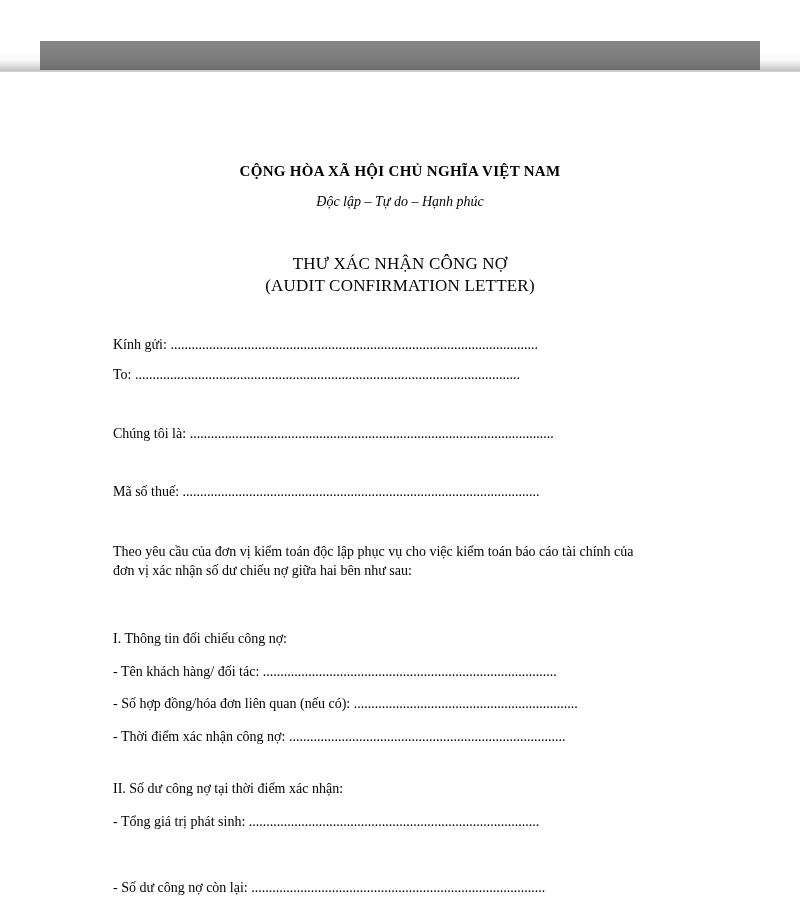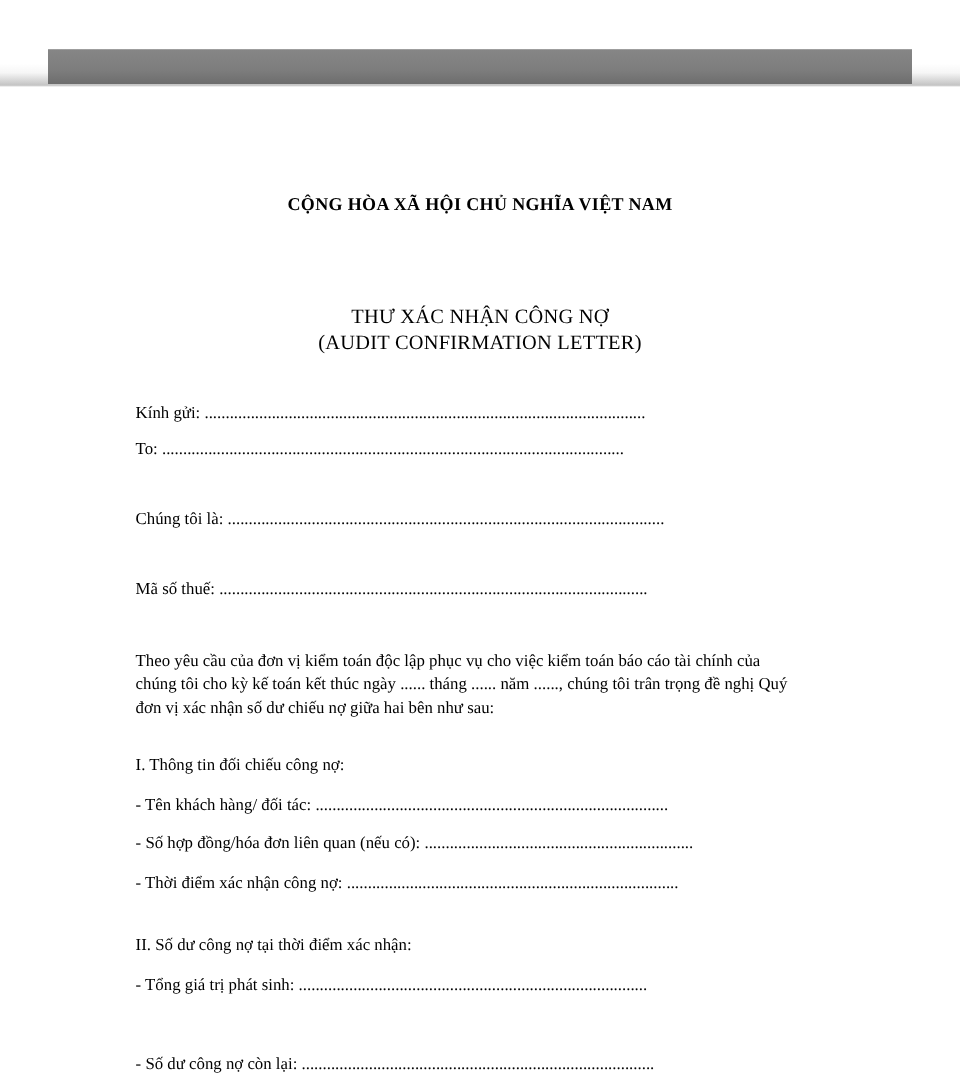--- a/index.html
+++ b/index.html
@@ -73,38 +73,38 @@
 </head>
 <body>
 
 <div class="viewport">
 
   <div class="toolbar-shadow"></div>
   <div class="viewer-top-bar"></div>
 
   <div class="line center national-header" style="top:163px">CỘNG HÒA XÃ HỘI CHỦ NGHĨA VIỆT NAM</div>
 
+  <div class="line center italic" style="top:194px">Độc lập – Tự do – Hạnh phúc</div>
 
   <div class="title-block" style="top:253px">
     <div>THƯ XÁC NHẬN CÔNG NỢ</div>
     <div>(AUDIT CONFIRMATION LETTER)</div>
   </div>
 
   <div class="line" style="top:367px"><span>To:</span> <span>..............................................................................................................</span></div>
 
   <div class="line" style="top:337px"><span>Kính gửi:</span> <span>.........................................................................................................</span></div>
 
   <div class="line" style="top:426px"><span>Chúng tôi là:</span> <span>........................................................................................................</span></div>
 
 
   <div class="line" style="top:484px"><span>Mã số thuế:</span> <span>......................................................................................................</span></div>
 
   <div class="para" style="top:542px">
     <div>Theo yêu cầu của đơn vị kiểm toán độc lập phục vụ cho việc kiểm toán báo cáo tài chính của</div>
-    <div>chúng tôi cho kỳ kế toán kết thúc ngày ...... tháng ...... năm ......, chúng tôi trân trọng đề nghị Quý</div>
     <div>đơn vị xác nhận số dư chiếu nợ giữa hai bên như sau:</div>
   </div>
 
   <div class="line" style="top:631px">I. Thông tin đối chiếu công nợ:</div>
 
   <div class="line" style="top:664px"><span>- Tên khách hàng/ đối tác:</span> <span>....................................................................................</span></div>
 
   <div class="line" style="top:696px"><span>- Số hợp đồng/hóa đơn liên quan (nếu có):</span> <span>................................................................</span></div>
 
   <div class="line" style="top:729px"><span>- Thời điểm xác nhận công nợ:</span> <span>...............................................................................</span></div>

